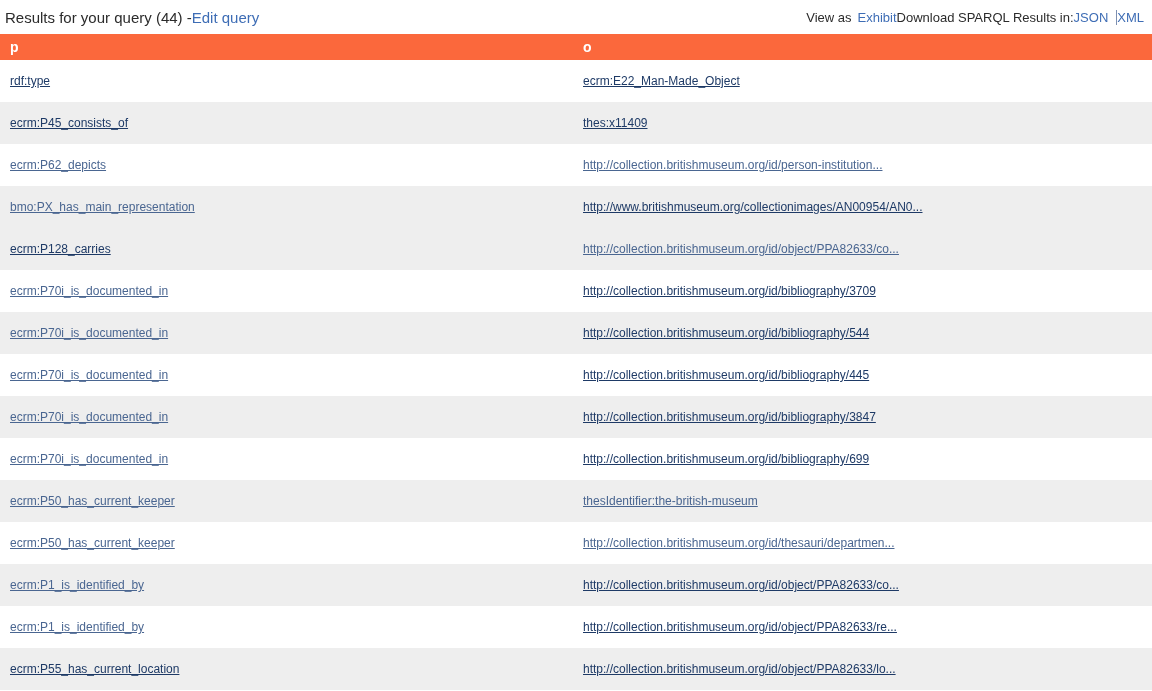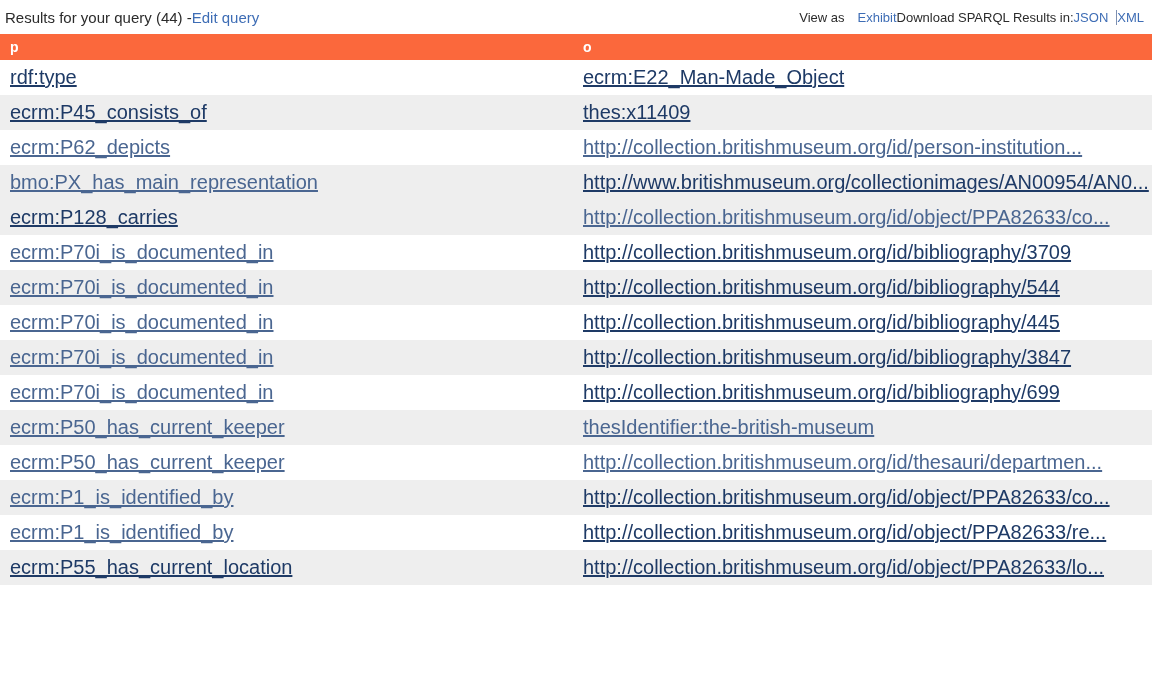--- a/index.html
+++ b/index.html
@@ -13,31 +13,31 @@
     font-family:"Liberation Sans",sans-serif;overflow:hidden;
   }
   .topbar{
     display:flex;align-items:center;height:34px;padding:0 6px 0 5px;font-size:13px;
   }
   .title{font-size:15px;white-space:nowrap;}
   .toplink{color:var(--top-link);text-decoration:none;cursor:pointer;}
   .title .toplink{}
   .top-right{margin-left:auto;display:flex;align-items:center;padding-right:2px;}
   .viewas,.download{display:flex;align-items:center;white-space:nowrap;}
-  .viewas .toplink{margin-left:13px;}
+  .viewas .toplink{margin-left:6px;}
   .download .toplink{}
   .sep{display:inline-block;width:1px;height:15px;background:#7D8FB0;margin-left:8px;}
   table{border-collapse:collapse;width:1152px;table-layout:fixed;}
   th{
     background:var(--accent);color:#FFFFFF;font-weight:bold;font-size:14px;
     text-align:left;height:26px;padding-top:0;padding-bottom:0;
   }
   .col-p{width:576px;padding-left:10px;}
   .col-o{width:576px;padding-left:7px;}
-  td{height:35px;font-size:20px;padding-top:0;padding-bottom:0;vertical-align:middle;}
+  td{height:42px;font-size:12px;padding-top:0;padding-bottom:0;vertical-align:middle;}
   tr.stripe td{background:var(--stripe);}
   .cell-link{text-decoration:underline;cursor:pointer;white-space:nowrap;}
   .cell-link.dark{color:var(--link-dark);}
   .cell-link.light{color:var(--link-light);}
   .red-box{
     display:inline-block;border:4px solid var(--red);background:#FFFFFF;
     padding:4px 12px 4px 7px;margin-left:-11px;
   }
 </style>
 </head>

